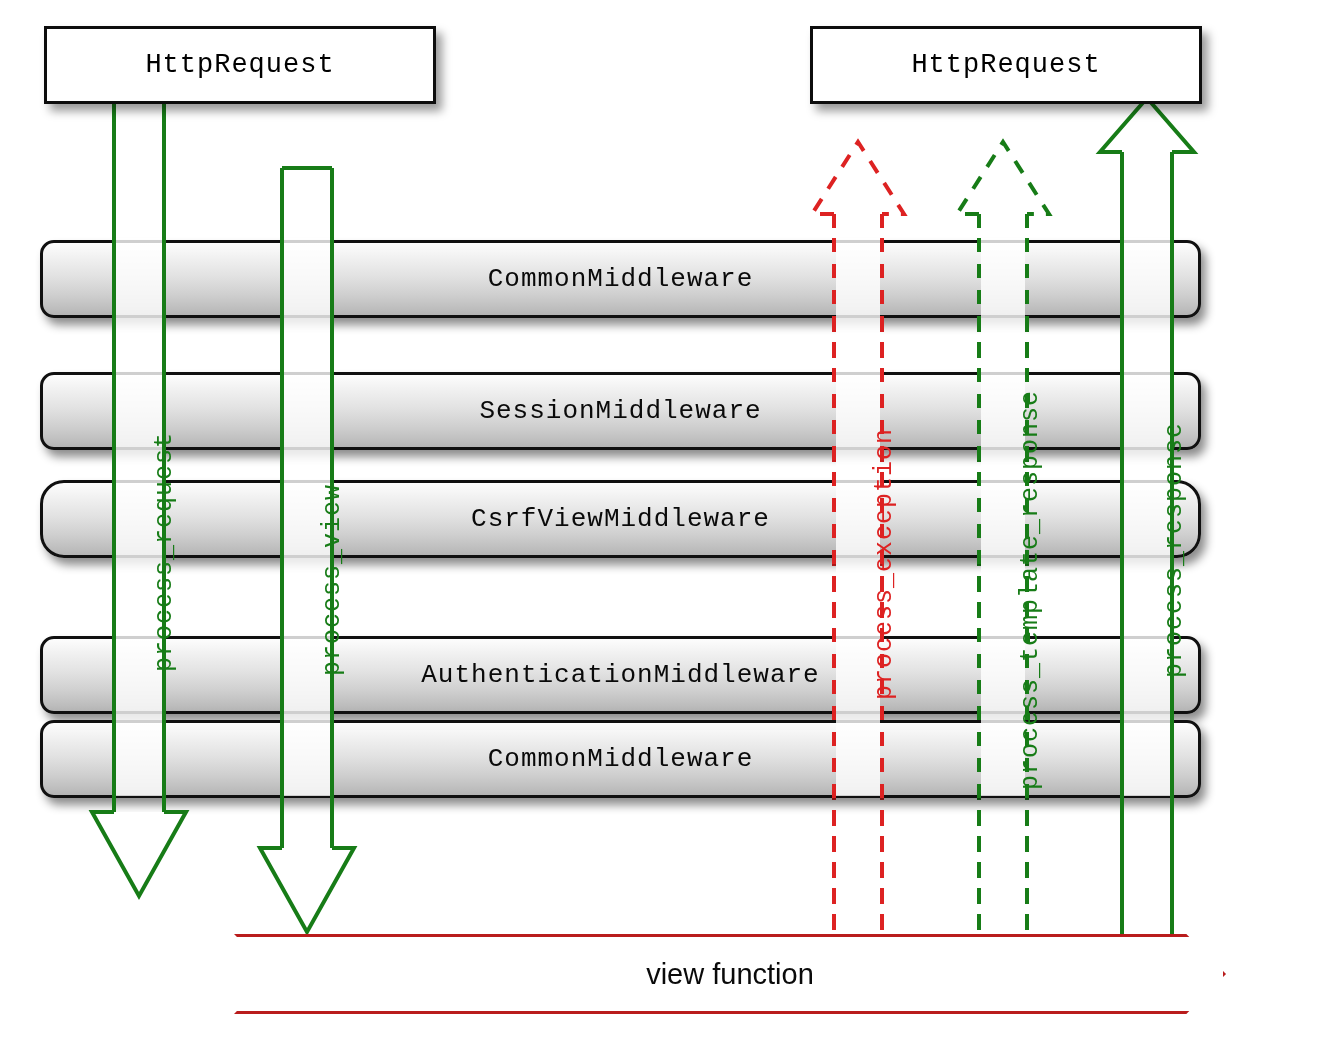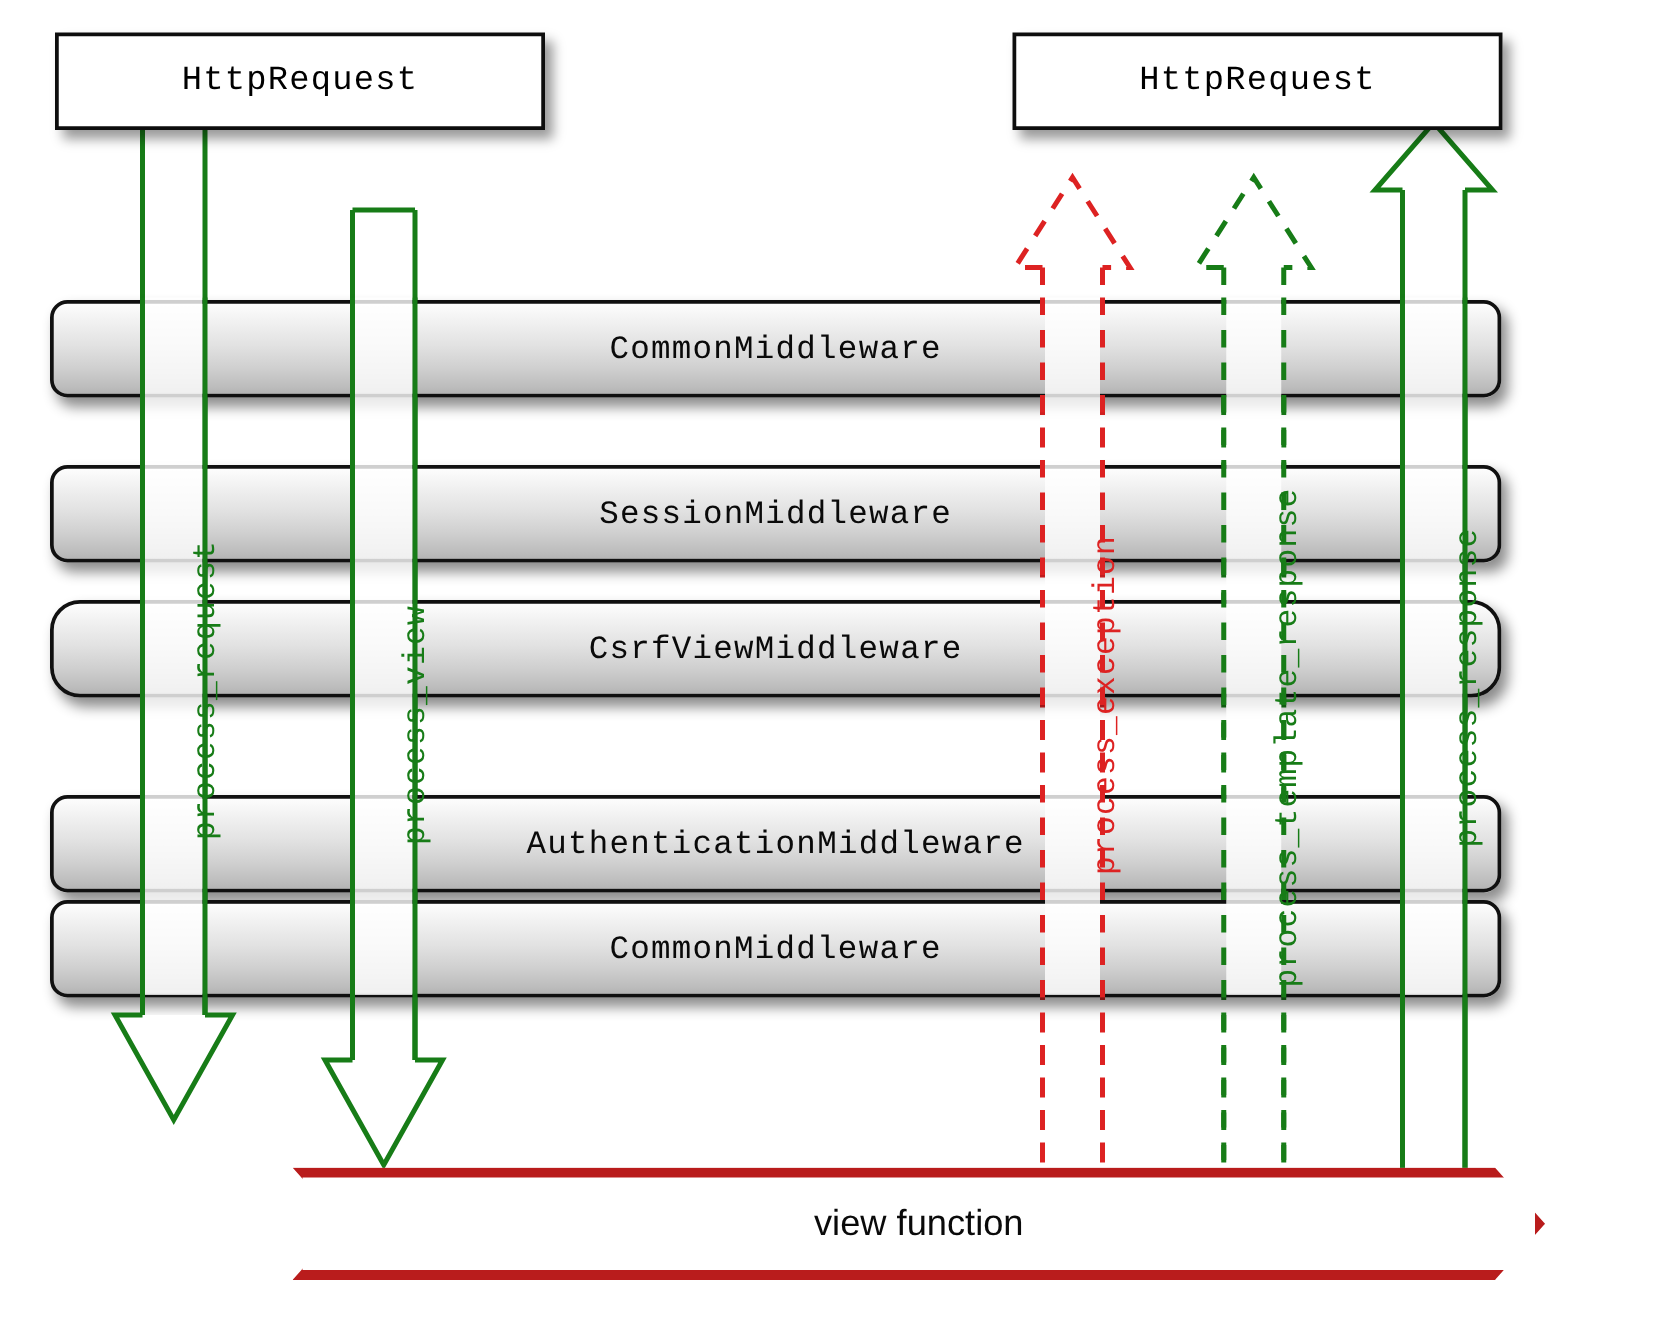--- a/index.html
+++ b/index.html
@@ -70,21 +70,21 @@
   }
 
   
   #view-banner {
     position: absolute;
     left: 234px;
     top: 934px;
     width: 986px;
     height: 74px;
     background: #ffffff;
-    border: 8px solid #b91c1c;
+    border: 3px solid #b91c1c;
     box-shadow: 6px 8px 10px rgba(0,0,0,0.42);
     -webkit-clip-path: polygon(0 0, 96% 0, 100% 50%, 96% 100%, 0 100%, 4% 50%);
     clip-path: polygon(0 0, 96% 0, 100% 50%, 96% 100%, 0 100%, 4% 50%);
     display: flex;
     align-items: center;
     justify-content: center;
     z-index: 7;
   }
   #view-banner .label {
     font-family: "Liberation Sans", "DejaVu Sans", sans-serif;

